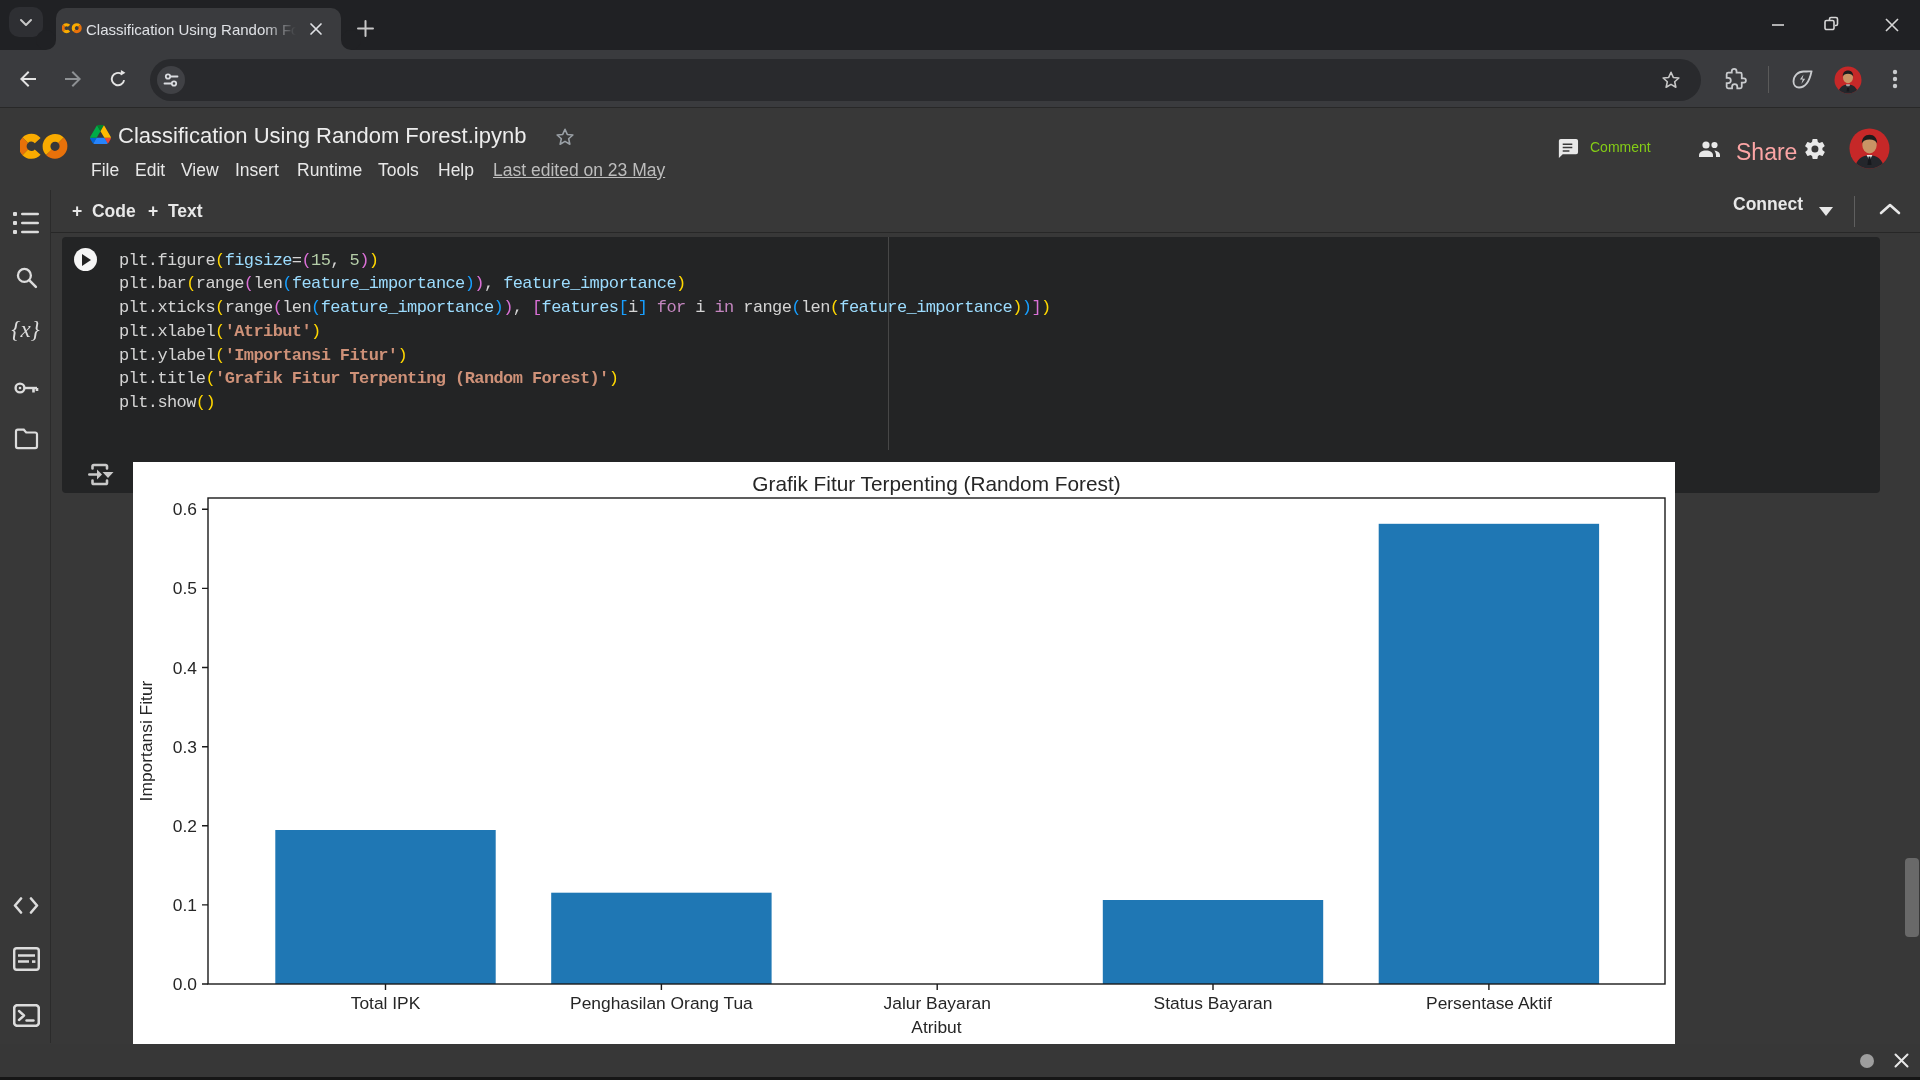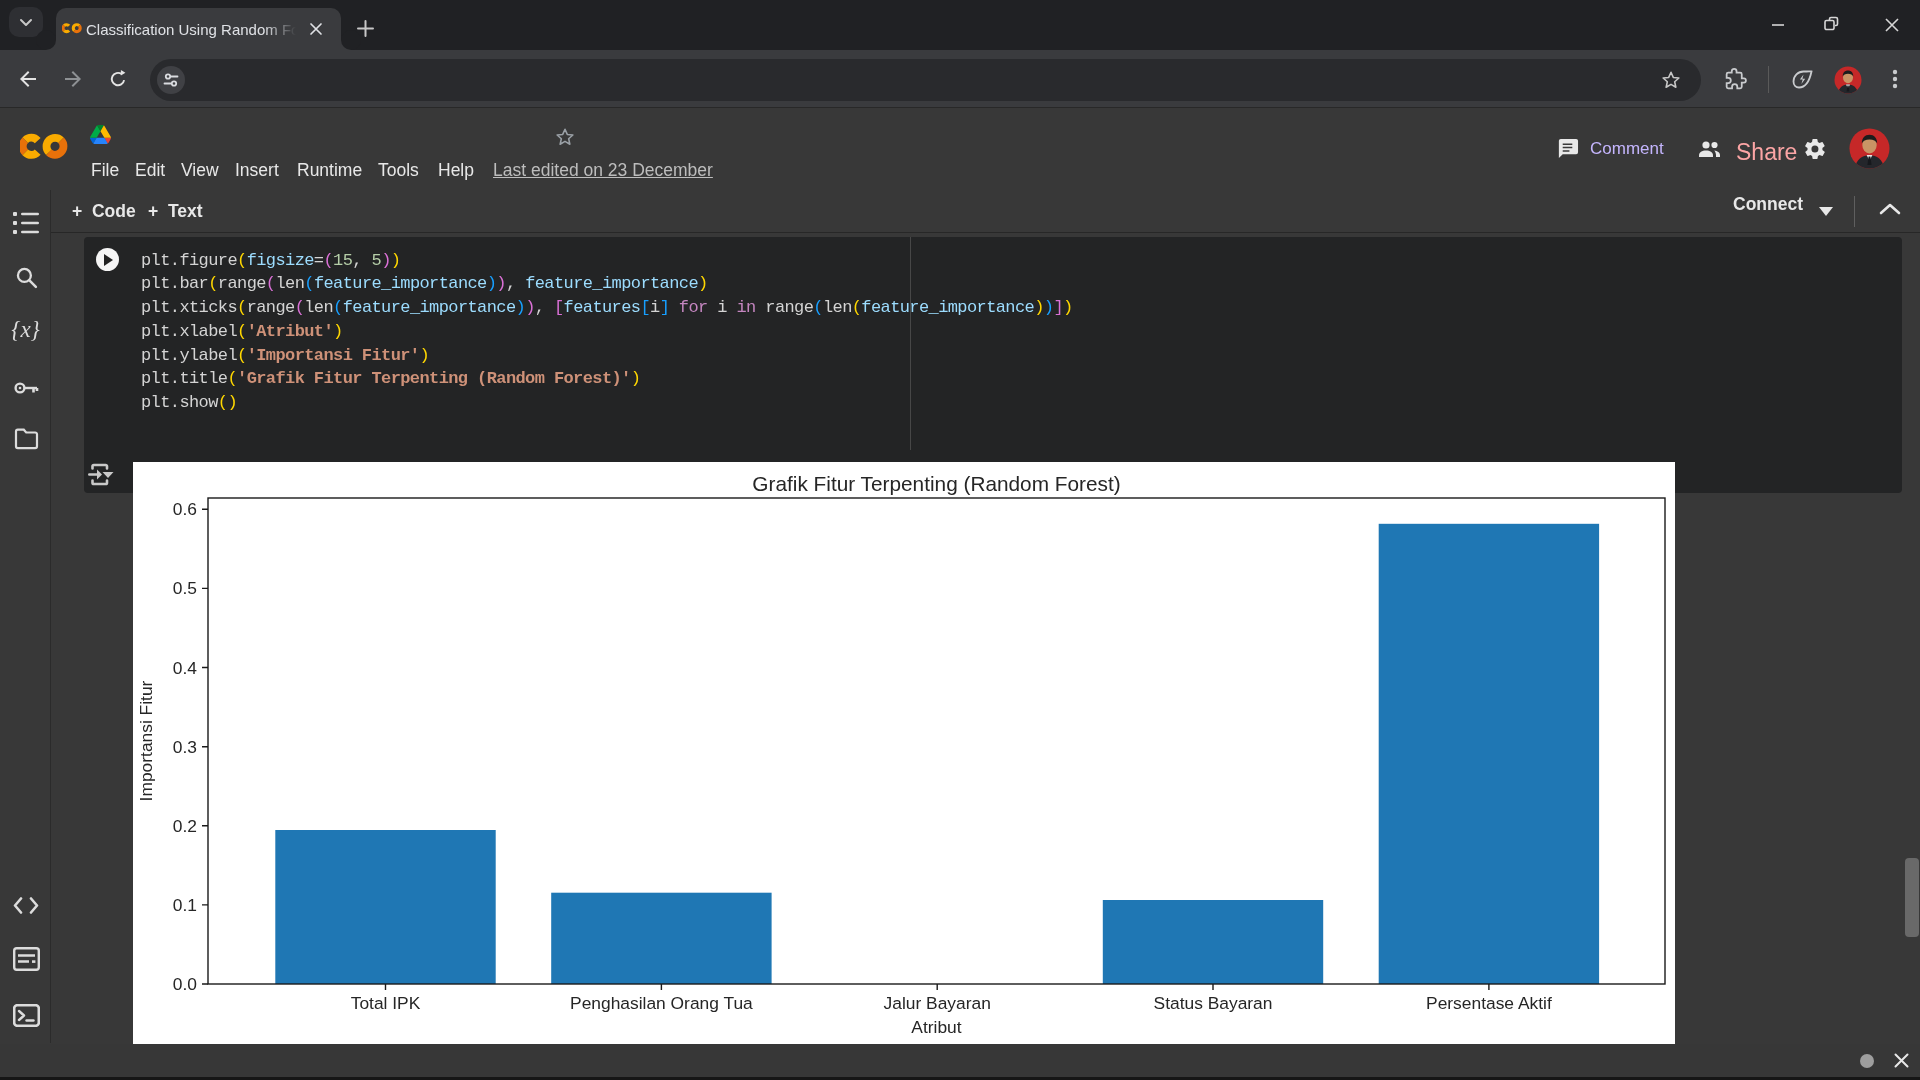--- a/index.html
+++ b/index.html
@@ -28,36 +28,36 @@
   #urlpill { left:150px; top:59px; width:1551px; height:42px; border-radius:21px; background:#292a2d; }
   #tunecircle { left:7px; top:7px; width:28px; height:28px; border-radius:50%; background:#404145; }
   #urltext { left:47px; top:11.5px; font-size:17px; color:#e8eaed; }
 
   
   #colabhead { left:0; top:109px; width:1920px; height:81px; background:#383838; }
   #nbtitle { left:118px; top:123px; font-size:22px; color:#ececec; }
   .menuitem { position:absolute; top:160px; font-size:17.5px; color:#e8e8e8; }
   #lastedit { position:absolute; top:160px; left:493px; font-size:17.5px; color:#bdbdbd;
     text-decoration:underline; }
-  #commenttxt { left:1590px; top:139px; font-size:17px; color:#c4b5fd; }
+  #commenttxt { left:1590px; top:139px; font-size:14px; color:#84cc16; }
   #sharetxt { left:1736px; top:139px; font-size:23px; color:#fca5a5; }
 
   
   #colabbar { left:51px; top:190px; width:1869px; height:43px; background:#383838;
     border-bottom:1px solid #272727; }
   .addbtn { position:absolute; top:11px; font-size:17.5px; font-weight:700; color:#e8e8e8; }
   #connect { position:absolute; left:1682px; top:4px; font-size:17.5px; font-weight:700; color:#e8e8e8; }
   #barsep { position:absolute; left:1803px; top:6px; width:1px; height:31px; background:#5f5f5f; }
 
   
   #sidebar { left:0; top:190px; width:51px; height:853px; background:#383838; border-right:1px solid #2b2b2b; }
   .sideicon { position:absolute; color:#dcdcdc; }
 
   
-  #cell { left:84px; top:237px; width:1818px; height:256px; background:#232425; border-radius:4px; }
+  #cell { left:62px; top:237px; width:1818px; height:256px; background:#232425; border-radius:4px; }
   #ruler { position:absolute; left:826px; top:0; width:1px; height:213px; background:#474747; }
   #play { position:absolute; left:12px; top:11px; width:23px; height:23px; border-radius:50%;
     background:#f5f5f5; }
   #play::before { content:""; position:absolute; left:8px; top:5.5px; border-left:9px solid #212121;
     border-top:6px solid transparent; border-bottom:6px solid transparent; }
   #code { position:absolute; left:57px; top:11.7px; font-family:"Liberation Mono", monospace;
     font-size:17px; letter-spacing:-0.6px; line-height:23.75px; color:#d4d4d4; white-space:pre; }
   #code .v { color:#9cdcfe; } #code .n { color:#b5cea8; } #code .s { color:#ce9178;font-weight:bold; }
   #code .k { color:#c586c0; } #code .b1 { color:#ffd700; } #code .b2 { color:#da70d6; }
   #code .b3 { color:#179fff; }
@@ -178,31 +178,32 @@
     </g>
   </svg>
   <svg class="abs" style="left:90px;top:125px" width="21" height="19" viewBox="0 0 87.3 78">
     <path d="M6.6 66.85 10.45 73.5c.8 1.4 1.95 2.5 3.3 3.3L27.5 53H0c0 1.55.4 3.1 1.2 4.5z" fill="#0066da"></path>
     <path d="M43.65 25 29.9 1.2c-1.35.8-2.5 1.9-3.3 3.3L1.2 48.5C.4 49.9 0 51.45 0 53h27.5z" fill="#00ac47"></path>
     <path d="M73.55 76.8c1.35-.8 2.5-1.9 3.3-3.3l1.6-2.75L86.1 57.5c.8-1.4 1.2-2.95 1.2-4.5H59.798l5.852 11.5z" fill="#ea4335"></path>
     <path d="M43.65 25 57.4 1.2C56.05.4 54.5 0 52.9 0H34.4c-1.6 0-3.15.45-4.5 1.2z" fill="#00832d"></path>
     <path d="M59.8 53H27.5L13.75 76.8c1.35.8 2.9 1.2 4.5 1.2h50.8c1.6 0 3.15-.45 4.5-1.2z" fill="#2684fc"></path>
     <path d="M73.4 26.5 60.7 4.5c-.8-1.4-1.95-2.5-3.3-3.3L43.65 25 59.8 53h27.45c0-1.55-.4-3.1-1.2-4.5z" fill="#ffba00"></path>
   </svg>
+  <div id="nbtitle" class="abs">Classification Using Random Forest.ipynb</div>
   <svg class="abs" style="left:554px;top:126px" width="22" height="22" viewBox="0 0 24 24">
       <path d="M12 3.6l2.5 5.6 6.1.6-4.6 4.1 1.3 6-5.3-3.1-5.3 3.1 1.3-6-4.6-4.1 6.1-.6z" fill="none" stroke="#9aa0a6" stroke-width="1.7" stroke-linejoin="round"></path>
     </svg>
   <span class="menuitem" style="left:91px">File</span>
   <span class="menuitem" style="left:135px">Edit</span>
   <span class="menuitem" style="left:181px">View</span>
   <span class="menuitem" style="left:235px">Insert</span>
   <span class="menuitem" style="left:297px">Runtime</span>
   <span class="menuitem" style="left:378px">Tools</span>
   <span class="menuitem" style="left:438px">Help</span>
-  <span id="lastedit">Last edited on 23 December</span>
+  <span id="lastedit">Last edited on 23 May</span>
   <svg class="abs" style="left:1556px;top:137px" width="23" height="23" viewBox="0 0 24 24">
       <path d="M21 2H5a2 2 0 0 0-2 2v18l4-4h14a2 2 0 0 0 2-2V4a2 2 0 0 0-2-2z" fill="#e8e8e8"></path>
       <g stroke="#383838" stroke-width="1.6">
         <path d="M7 7.5h10M7 11h10M7 14.5h7"></path>
       </g>
     </svg>
   <div id="commenttxt" class="abs">Comment</div>
   <svg class="abs" style="left:1697px;top:138px" width="25" height="22" viewBox="0 0 25 22">
       <g fill="#e8e8e8">
         <circle cx="9" cy="7" r="3.6"></circle>

